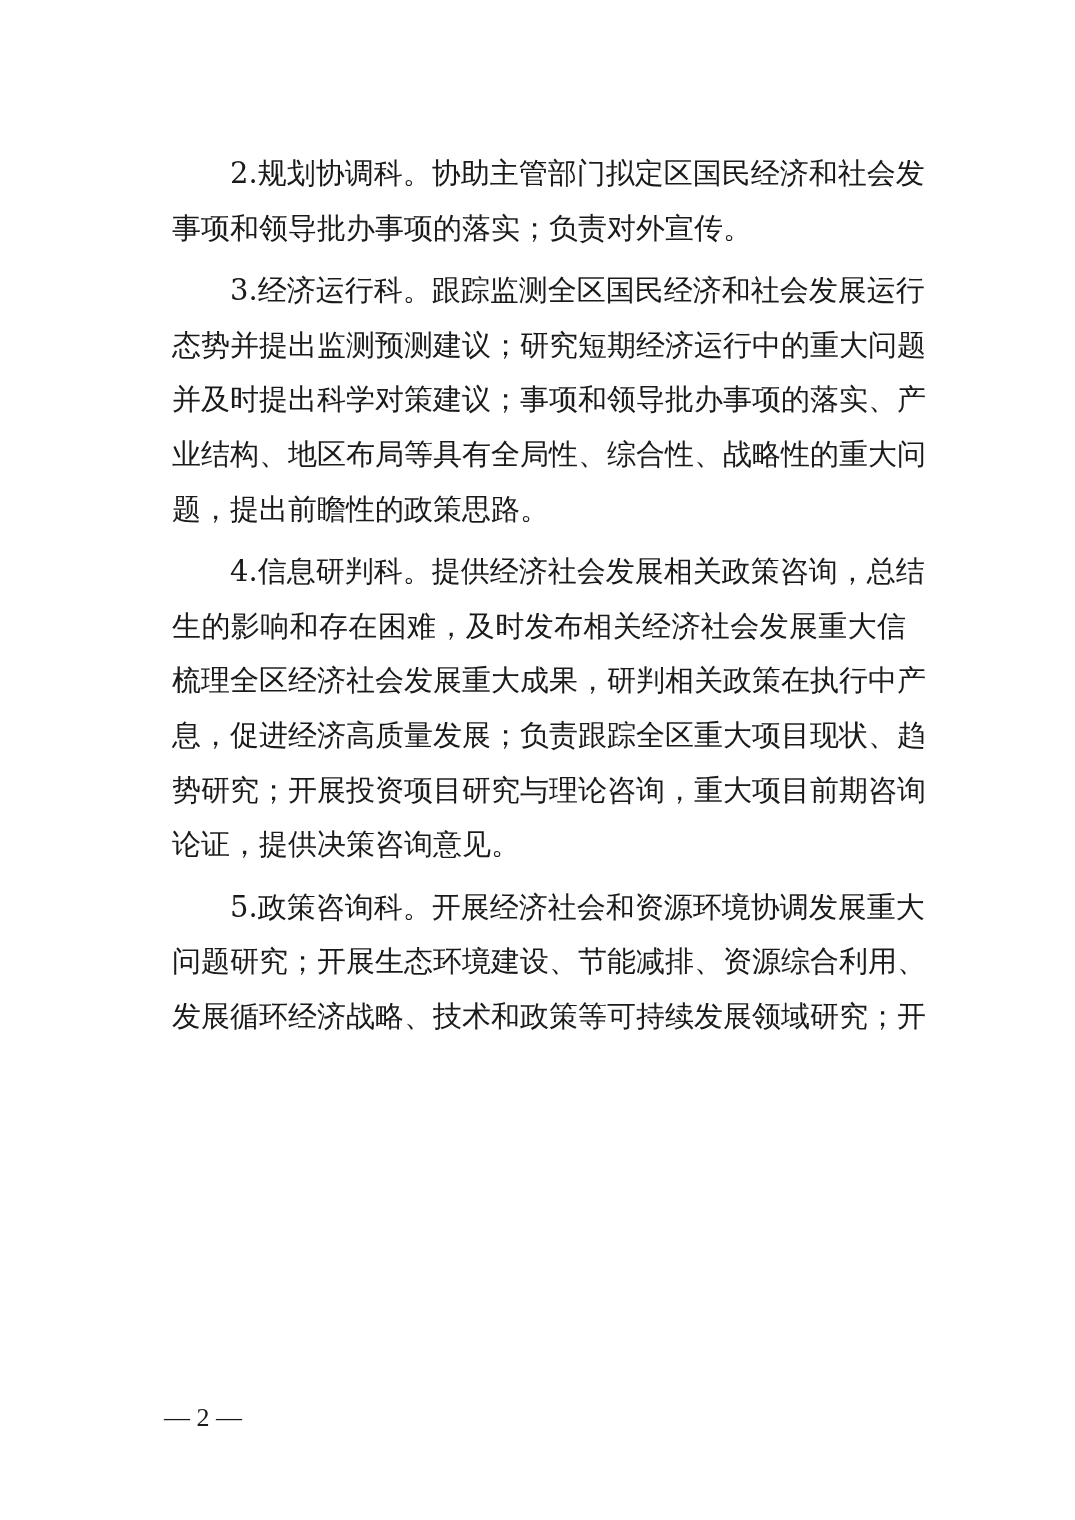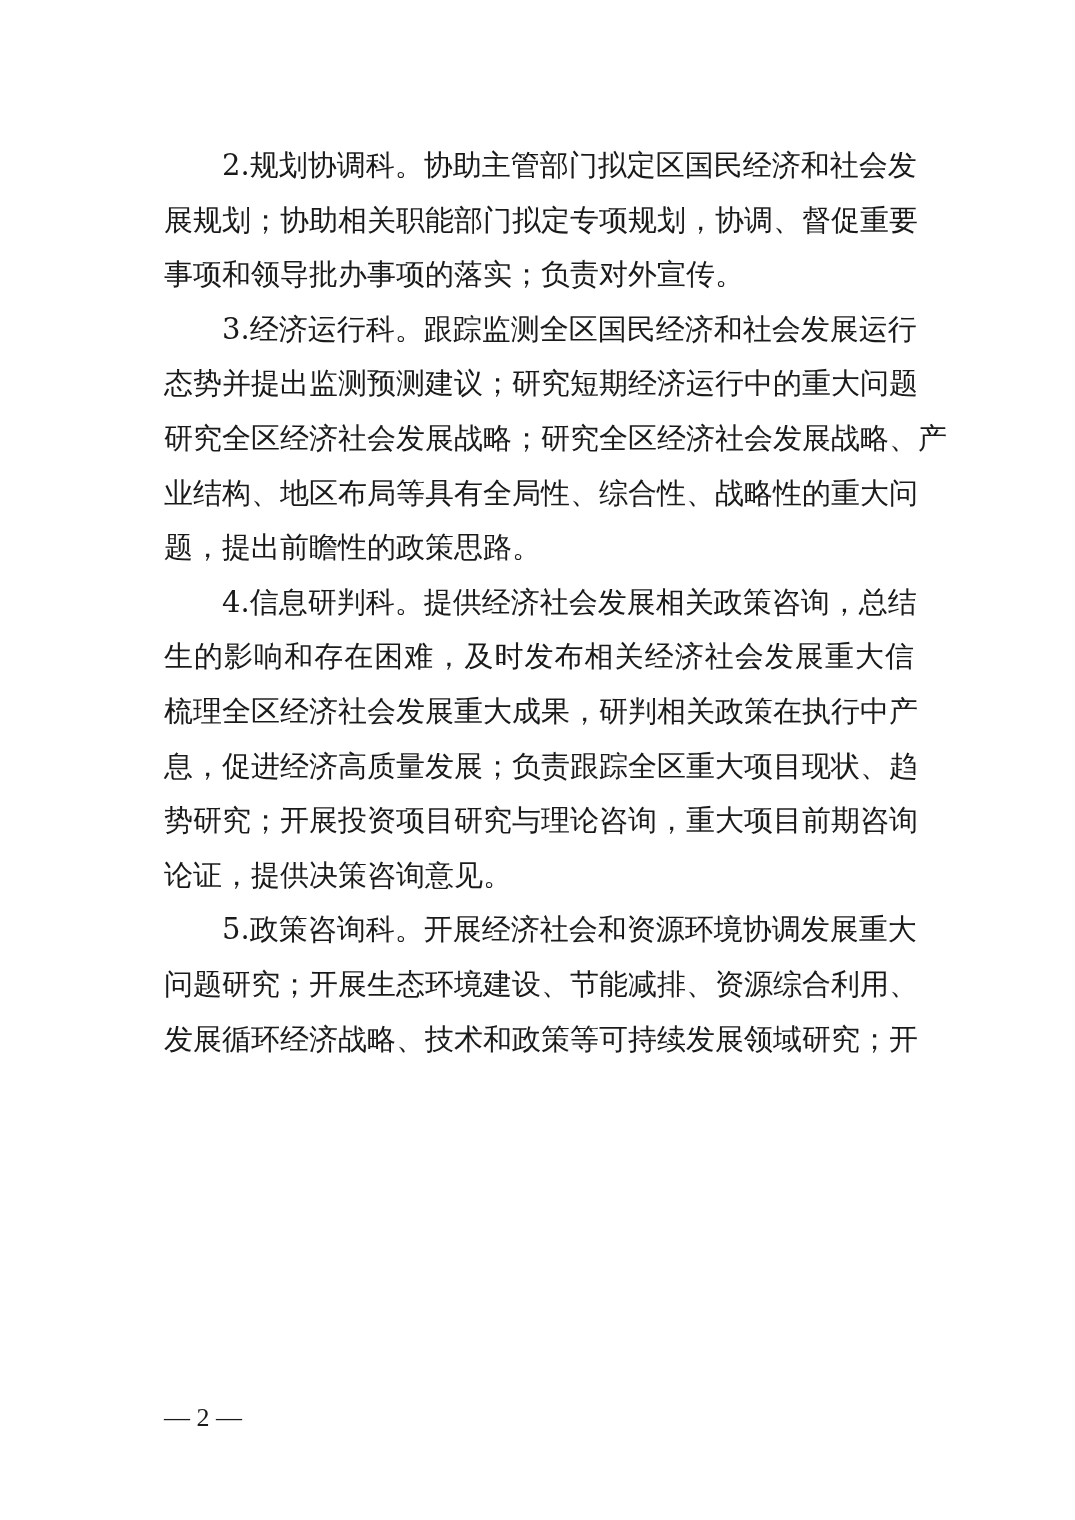--- a/index.html
+++ b/index.html
@@ -2,48 +2,47 @@
 <html><head>
 <meta charset="utf-8">
 <style>
   html, body { margin: 0; padding: 0; background: #ffffff; }
   body {
     width: 1075px; height: 1520px; position: relative; overflow: hidden;
     font-family: "DejaVu Serif", "Liberation Serif", serif;
     color: #1a1a1a;
   }
   .page { position: absolute; left: 164px; top: 138px; width: 750px; }
-  .para { margin: 0; }
+  .para { margin: 8px; }
   .line {
     display: block; height: 54.6px; line-height: 54.6px;
     font-size: 29px; white-space: nowrap;
     text-align: justify; text-align-last: justify;
     letter-spacing: 0px;
   }
   .line.last { text-align-last: left; }
   .line.indent { padding-left: 58px; }
   .footer {
     position: absolute; left: 164px; top: 1398px;
     font-size: 26px; line-height: 40px; color: #1a1a1a;
     font-family: "Liberation Serif", "DejaVu Serif", serif;
   }
 </style>
 </head>
 <body>
 
 <div class="page">
   <div class="para">
     <span class="line indent">2.规划协调科。协助主管部门拟定区国民经济和社会发</span>
-    <span class="line">展规划；协助相关职能部门拟定专项规划，协调、督促重要</span>
     <span class="line last">事项和领导批办事项的落实；负责对外宣传。</span>
   </div>
   <div class="para">
     <span class="line indent">3.经济运行科。跟踪监测全区国民经济和社会发展运行</span>
     <span class="line">态势并提出监测预测建议；研究短期经济运行中的重大问题</span>
-    <span class="line">研究全区经济社会发展战略；研究全区经济社会发展战略、产</span>
+    <span class="line">并及时提出科学对策建议；事项和领导批办事项的落实、产</span>
     <span class="line">业结构、地区布局等具有全局性、综合性、战略性的重大问</span>
     <span class="line last">题，提出前瞻性的政策思路。</span>
   </div>
   <div class="para">
     <span class="line indent">4.信息研判科。提供经济社会发展相关政策咨询，总结</span>
     <span class="line">生的影响和存在困难，及时发布相关经济社会发展重大信</span>
     <span class="line">梳理全区经济社会发展重大成果，研判相关政策在执行中产</span>
     <span class="line">息，促进经济高质量发展；负责跟踪全区重大项目现状、趋</span>
     <span class="line">势研究；开展投资项目研究与理论咨询，重大项目前期咨询</span>
     <span class="line last">论证，提供决策咨询意见。</span>

